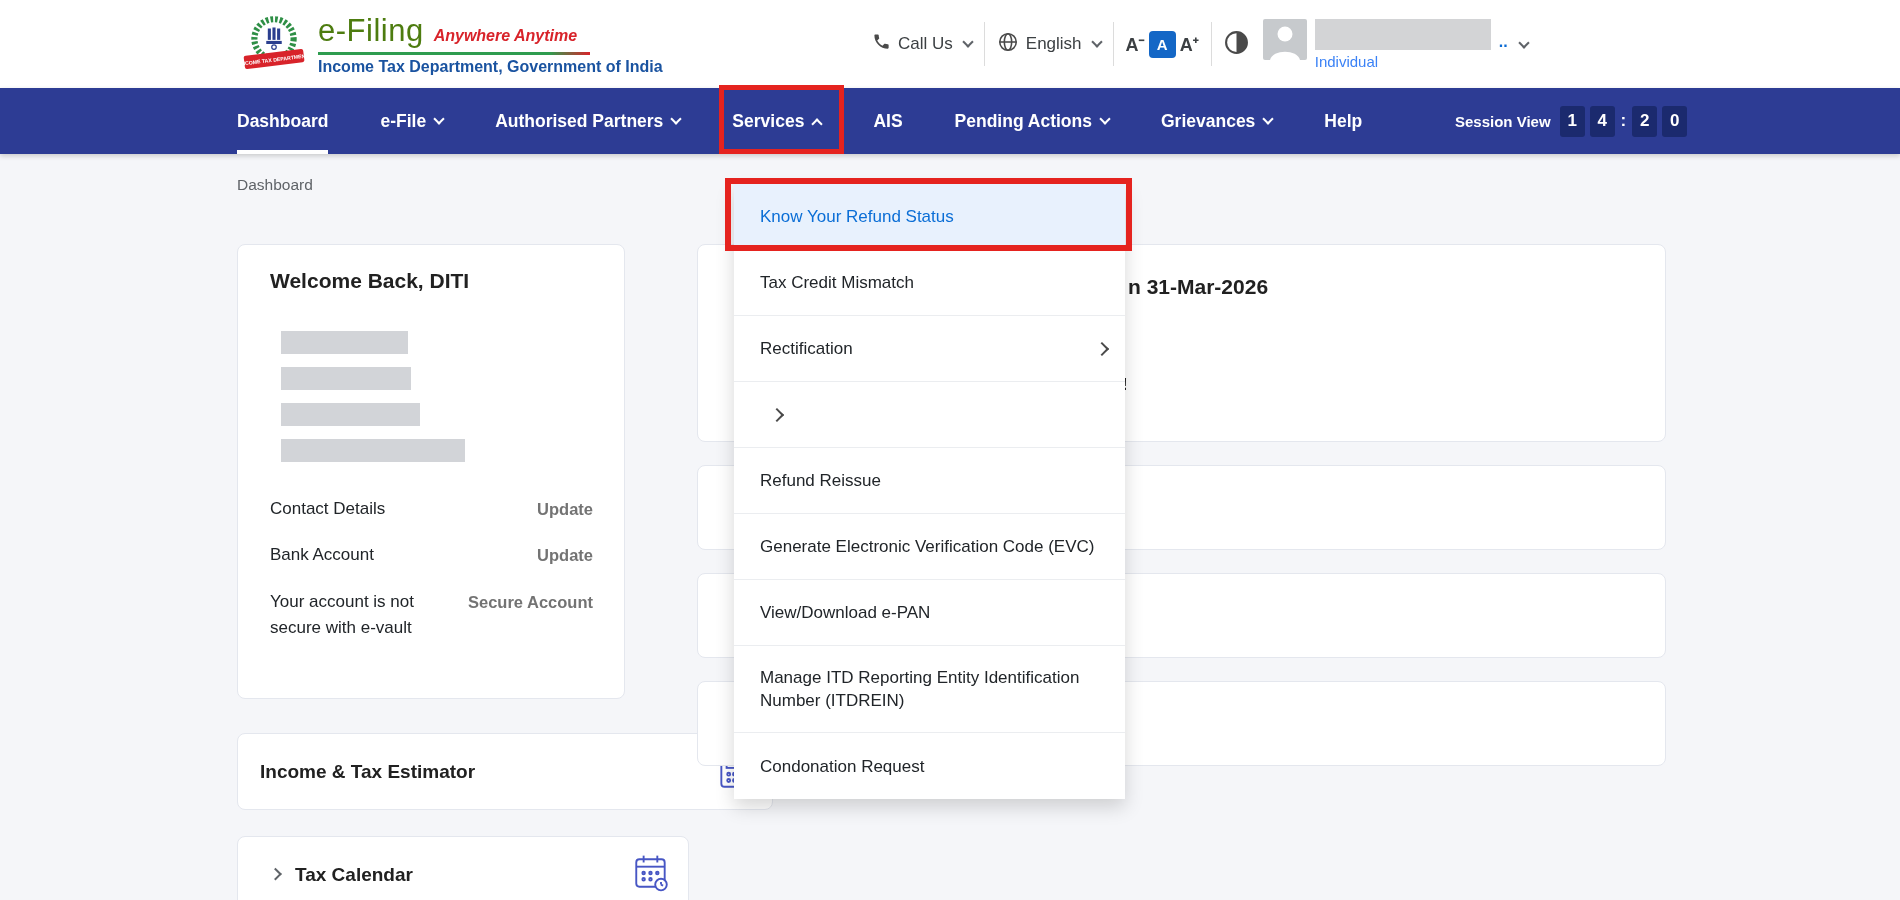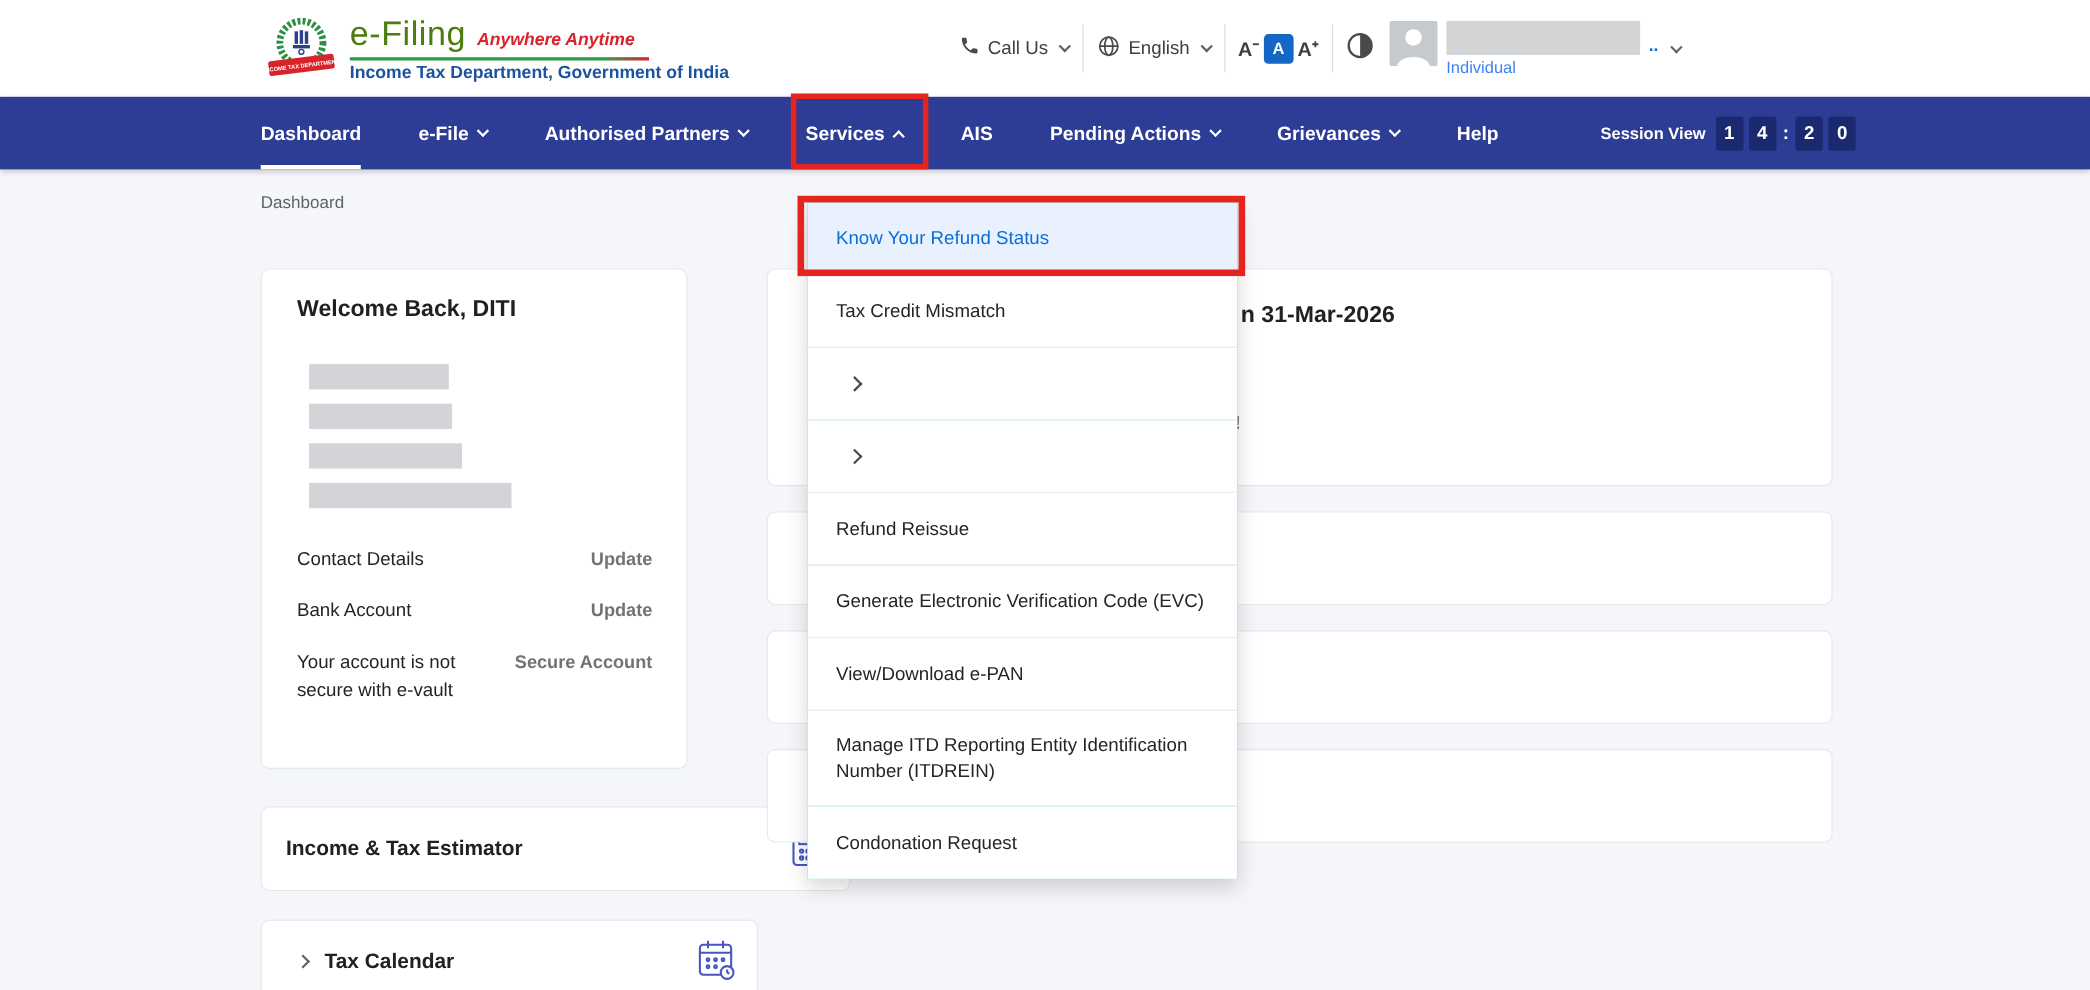--- a/index.html
+++ b/index.html
@@ -286,20 +286,21 @@
     <div class="menu-item selected">
       <span class="lbl">Know Your Refund Status</span>
 
       <span class="hl-box-menu"></span>
     </div>
     <div class="menu-item">
       <span class="lbl">Tax Credit Mismatch</span>
 
     </div>
     <div class="menu-item">
+      <span class="lbl">Rectification</span>
       <span class="chev-right" data-sub="true"></span>
     </div>
     <div class="menu-item">
       <span class="chev-right" data-sub="true"></span>
     </div>
     <div class="menu-item">
       <span class="lbl">Refund Reissue</span>
 
     </div>
     <div class="menu-item">

